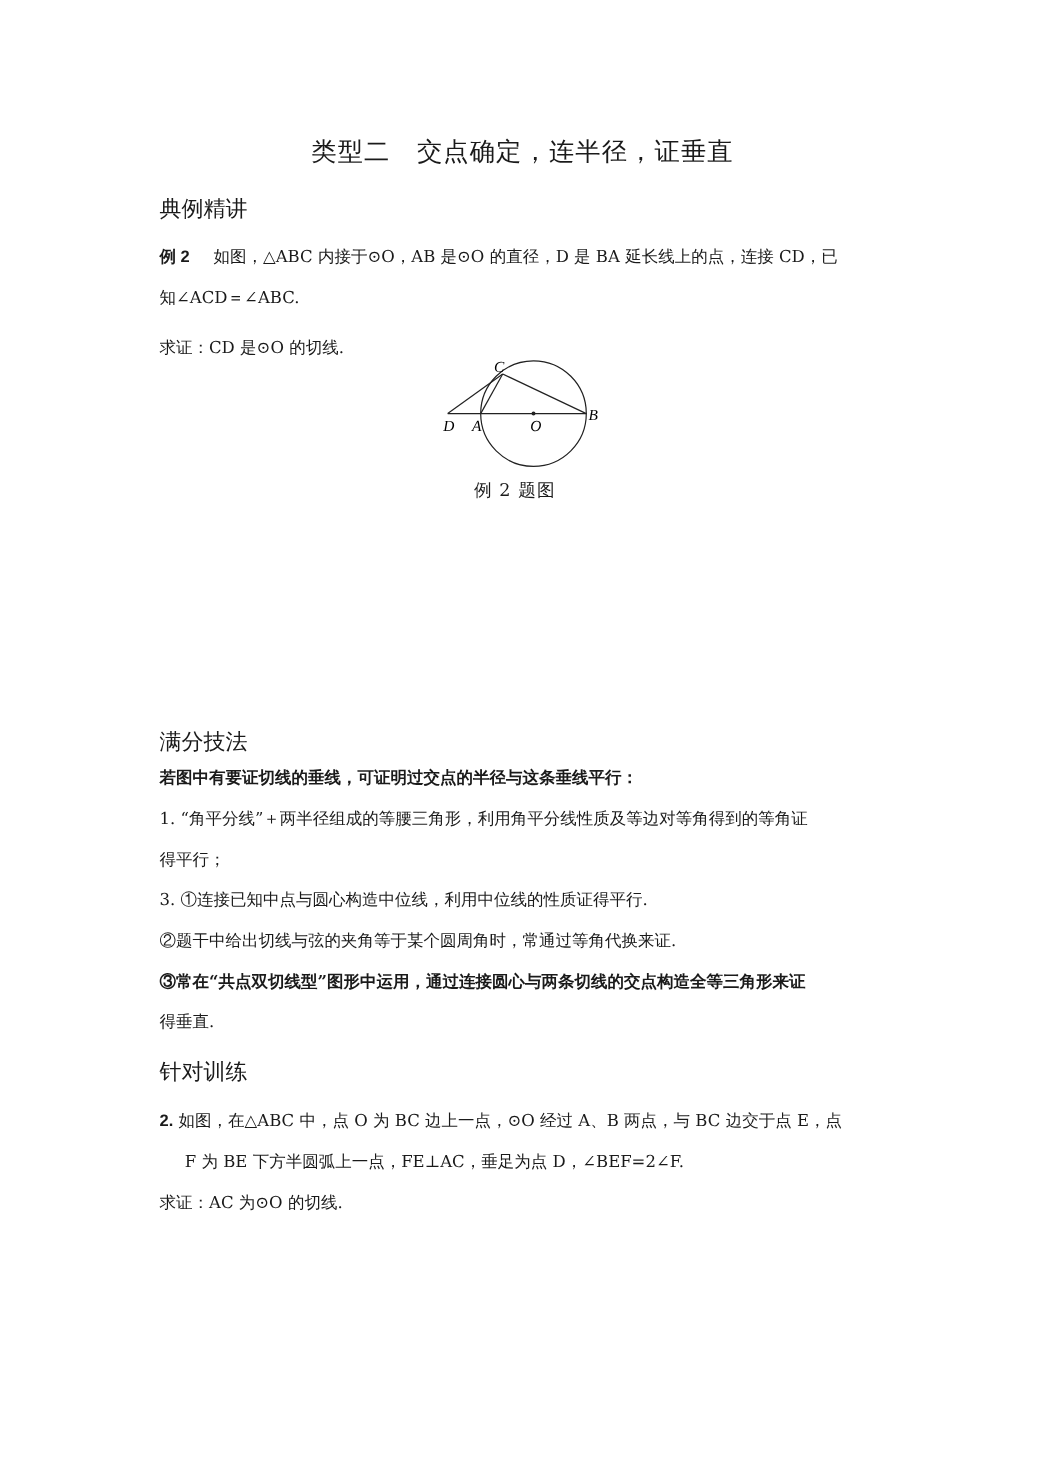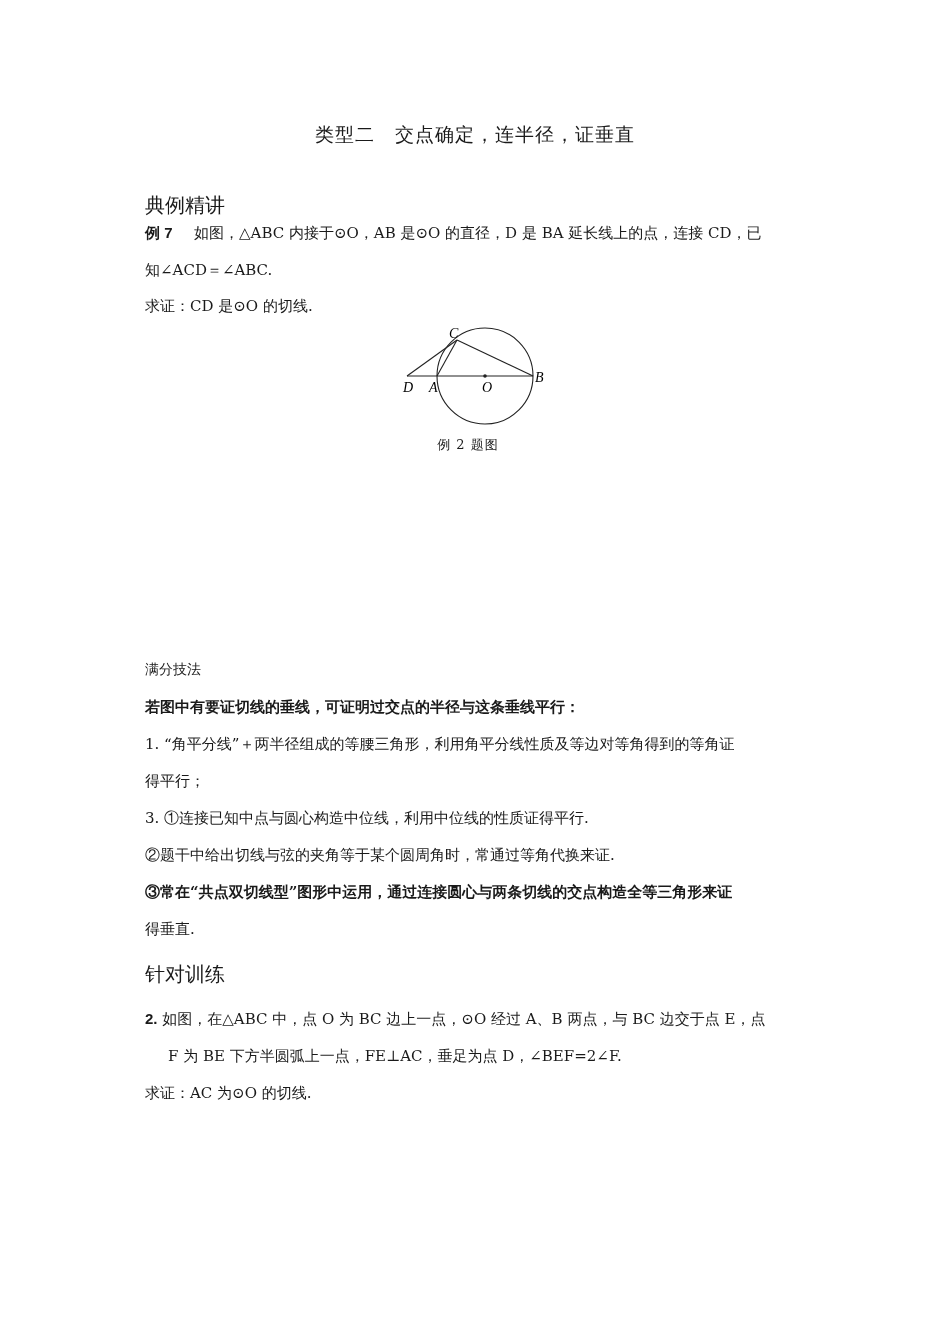--- a/index.html
+++ b/index.html
@@ -1,40 +1,40 @@
 <!DOCTYPE html>
 <html><head>
   <meta charset="utf-8">
   <style>
     html, body { margin: 0; padding: 0; background: #ffffff; }
     body { width: 950px; height: 1344px; position: relative; font-family: "DejaVu Serif", "Liberation Serif", serif; color: #1a1a1a; overflow: hidden; }
     .abs { position: absolute; white-space: nowrap; }
-    .title { left: 0; width: 950px; text-align: center; top: 122px; font-family: "DejaVu Sans", "Liberation Sans", sans-serif; font-size: 19px; letter-spacing: 1px; }
+    .title { left: 0; width: 950px; text-align: center; top: 122px; font-family: "DejaVu Sans", "Liberation Sans", sans-serif; font-size: 23px; letter-spacing: 1px; }
     .h2 { left: 145px; font-family: "DejaVu Sans", "Liberation Sans", sans-serif; font-size: 20px; }
     .p { left: 145px; font-size: 15px; line-height: 20px; }
     .bold-sans { font-family: "Liberation Sans", "DejaVu Sans", sans-serif; font-weight: bold; }
-    .h3 { left: 145px; font-family: Liberation Mono, monospace; font-size: 14px; }
+    .h3 { left: 145px; font-family: Liberation Mono, monospace; font-size: 20px; }
     .fig { position: absolute; left: 395px; top: 322px; width: 160px; height: 110px; }
-    .caption { left: 0; width: 936px; text-align: center; top: 436px; font-size: 13px; letter-spacing: 1px; }
+    .caption { left: 0; width: 936px; text-align: center; top: 436px; font-size: 16px; letter-spacing: 1px; }
     .pt { font-family: "Liberation Serif", serif; font-style: italic; font-size: 14px; }
   </style>
 </head>
 <body>
 
 <div class="abs title">类型二　交点确定，连半径，证垂直</div>
 
-<div class="abs h2" style="top:176px;margin-top:16px;">典例精讲</div>
+<div class="abs h2" style="top:176px;">典例精讲</div>
 
 <div class="abs p" style="top:223px;">
-  <span class="bold-sans">例 7</span>
+  <span class="bold-sans">例 2</span>
   <span style="display:inline-block;width:12px;"></span>
   <span>如图，△ABC 内接于⊙O，AB 是⊙O 的直径，D 是 BA 延长线上的点，连接 CD，已</span>
 </div>
 <div class="abs p" style="top:260px;">知∠ACD＝∠ABC.</div>
-<div class="abs p" style="top:296px;">求证：CD 是⊙O 的切线.</div>
+<div class="abs p" style="top:306px;">求证：CD 是⊙O 的切线.</div>
 
 <svg class="fig" viewBox="0 0 160 110" width="160" height="110">
   <circle cx="90" cy="54" r="48" fill="none" stroke="#222" stroke-width="1.1"></circle>
   <line x1="12" y1="54" x2="138" y2="54" stroke="#222" stroke-width="1.1"></line>
   <line x1="12" y1="54" x2="62" y2="18" stroke="#222" stroke-width="1.1"></line>
   <line x1="42" y1="54" x2="62" y2="18" stroke="#222" stroke-width="1.1"></line>
   <line x1="62" y1="18" x2="138" y2="54" stroke="#222" stroke-width="1.1"></line>
   <circle cx="90" cy="54" r="1.8" fill="#222"></circle>
   <text class="pt" x="54" y="16">C</text>
   <text class="pt" x="8" y="70">D</text>

